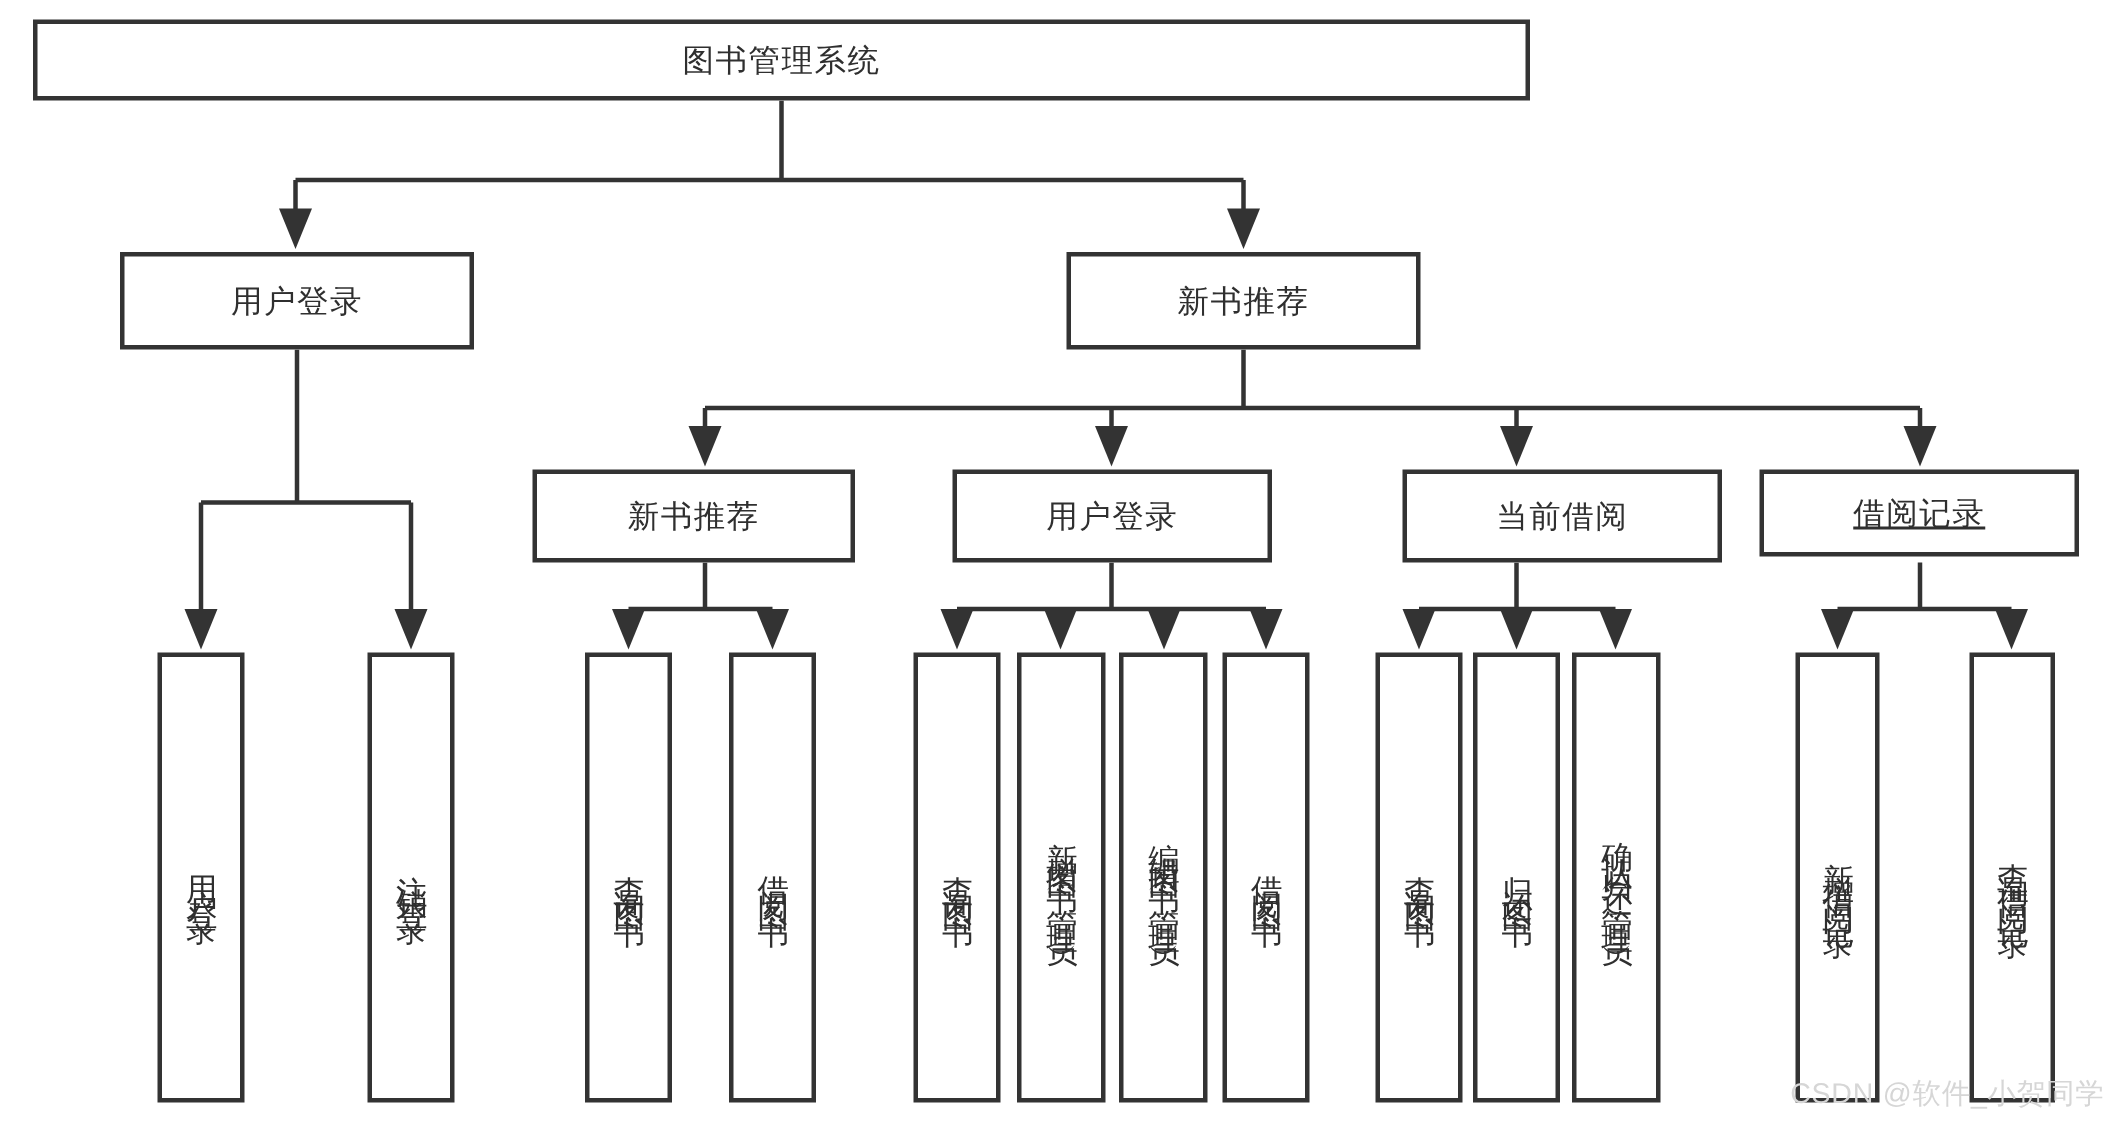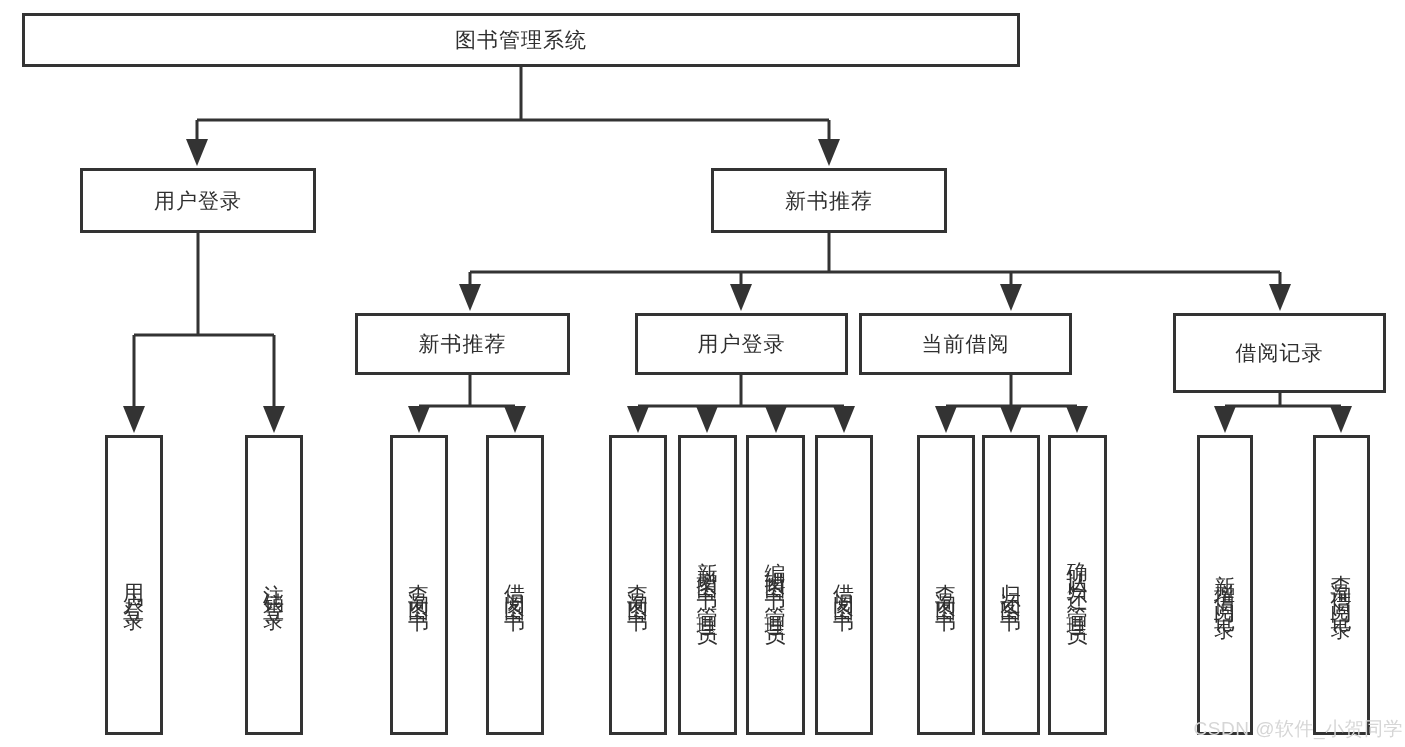--- a/index.html
+++ b/index.html
@@ -80,22 +80,22 @@
     <polygon points="1330,406 1352,406 1341,433"></polygon>
   </svg>
 
   <div class="hbox" style="left:22px;top:13px;width:998px;height:54px;">图书管理系统</div>
 
   <div class="hbox" style="left:80px;top:168px;width:236px;height:65px;">用户登录</div>
   <div class="hbox" style="left:711px;top:168px;width:236px;height:65px;">新书推荐</div>
 
   <div class="hbox" style="left:355px;top:313px;width:215px;height:62px;">新书推荐</div>
   <div class="hbox" style="left:635px;top:313px;width:213px;height:62px;">用户登录</div>
-  <div class="hbox" style="left:859px;top:313px;width:213px;height:62px;">当前借阅</div>
-  <div class="hbox" style="left:1173px;top:313px;width:213px;height:80px;">借阅记录</div>
+  <div class="hbox" style="left:935px;top:313px;width:213px;height:62px;">当前借阅</div>
+  <div class="hbox" style="left:1173px;top:313px;width:213px;height:58px;text-decoration:underline;">借阅记录</div>
 
   <div class="vbox" style="left:105px;">
     <span class="vtext">用户登录</span>
   </div>
   <div class="vbox" style="left:245px;">
     <span class="vtext">注销登录</span>
   </div>
 
   <div class="vbox" style="left:390px;">
     <span class="vtext">查询图书</span>

